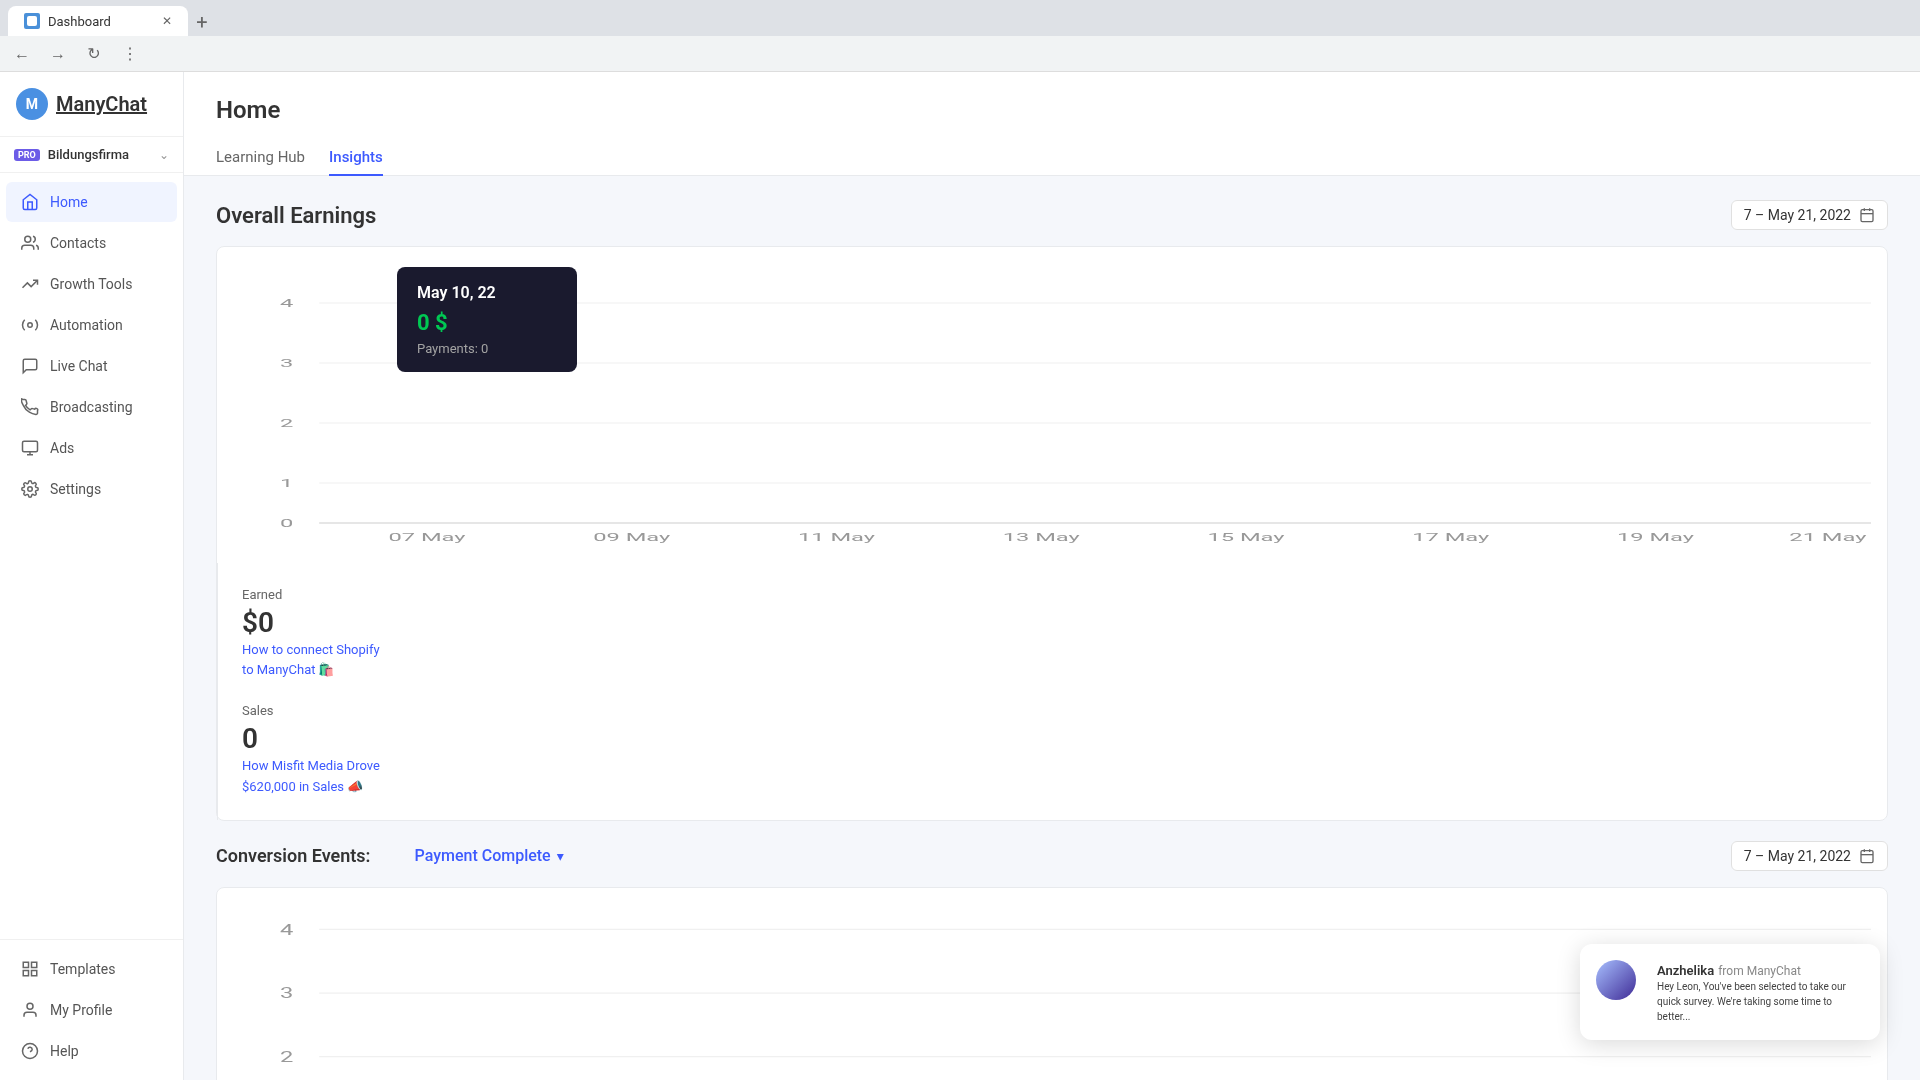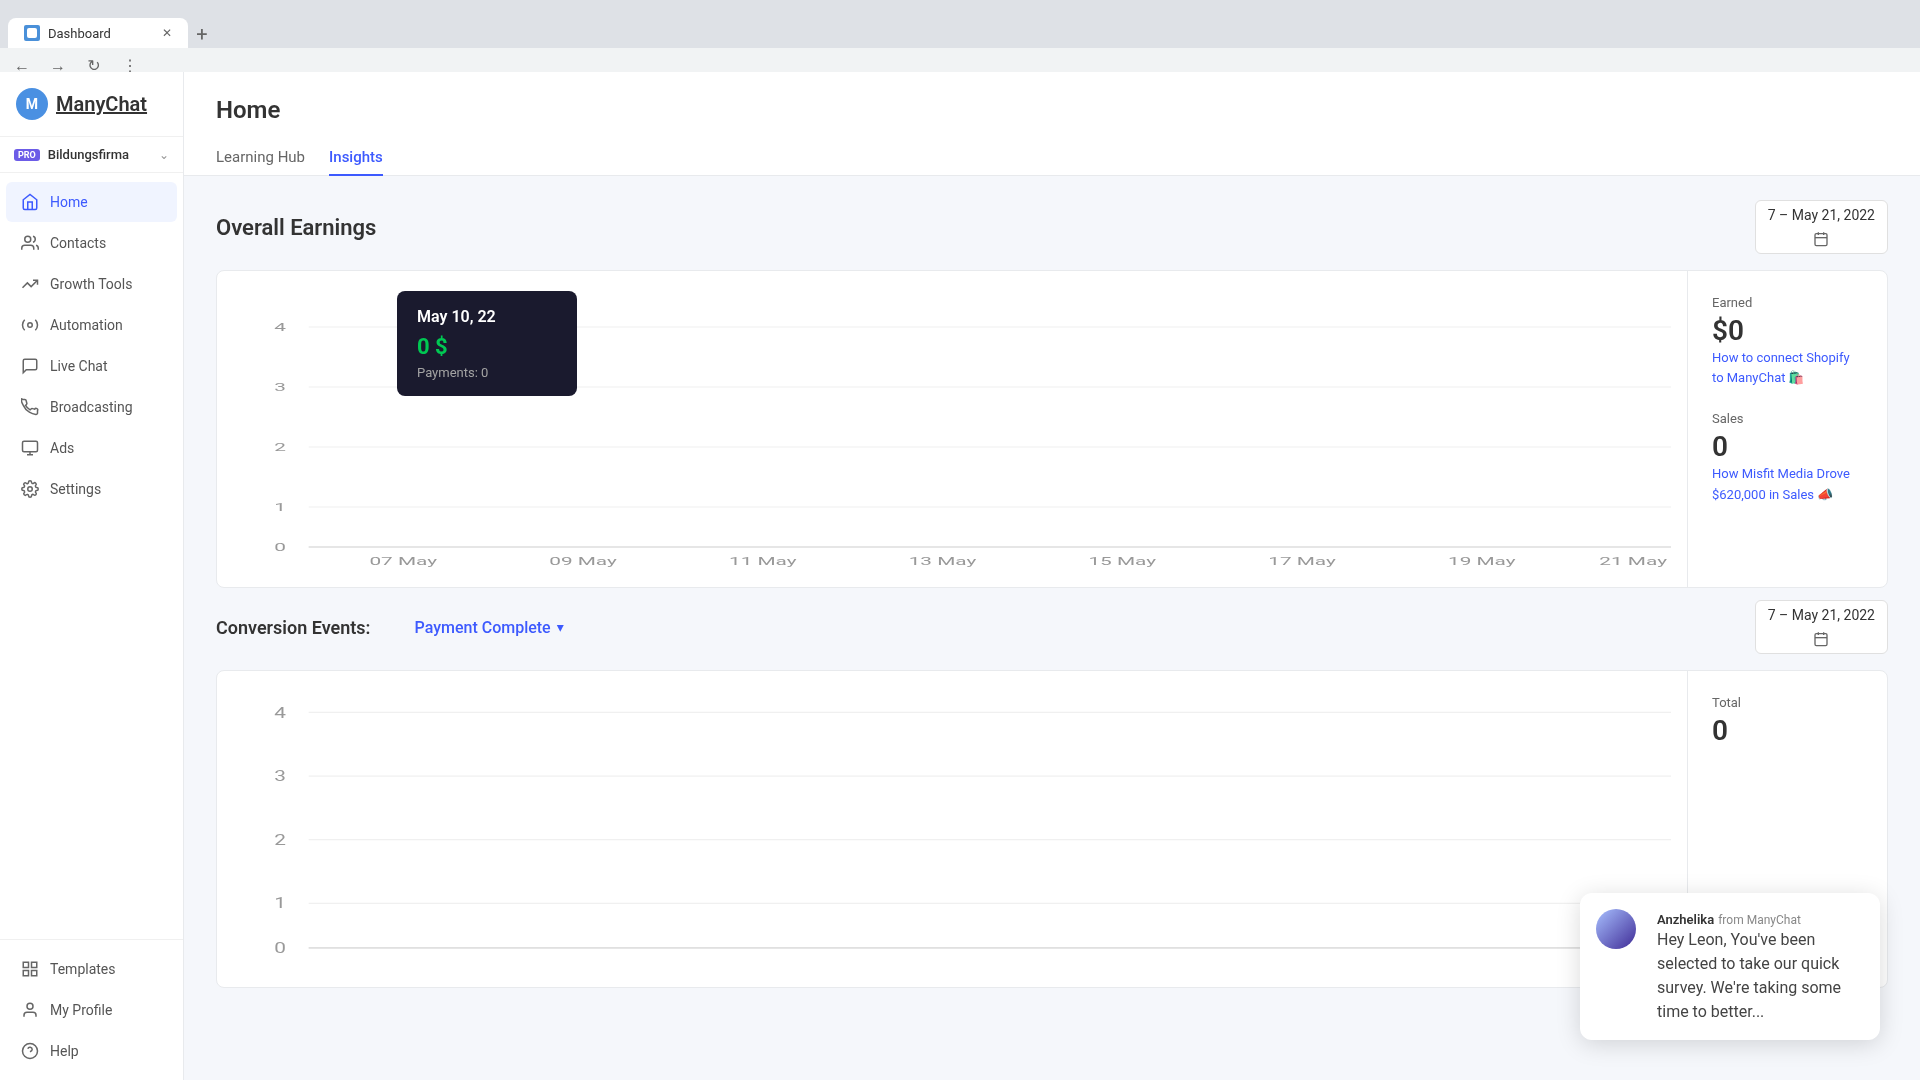--- a/index.html
+++ b/index.html
@@ -1,20 +1,20 @@
 <!DOCTYPE html>
 <html><head>
   <meta charset="utf-8">
   <style>
     * { margin: 0; padding: 0; box-sizing: border-box; }
     body { font-family: -apple-system, BlinkMacSystemFont, 'Segoe UI', Roboto, sans-serif; background: #f5f7fb; display: flex; flex-direction: column; height: 1080px; overflow: hidden; }
 
     
     .browser-chrome { background: #dee1e6; height: 72px; flex-shrink: 0; }
-    .tab-bar { background: #dee1e6; height: 48px; display: flex; align-items: flex-end; padding: 0 8px; }
+    .tab-bar { background: #dee1e6; height: 36px; display: flex; align-items: flex-end; padding: 0 8px; }
     .tab { background: #fff; height: 30px; display: flex; align-items: center; padding: 0 16px; border-radius: 8px 8px 0 0; font-size: 13px; color: #333; gap: 8px; min-width: 180px; }
     .tab-icon { width: 16px; height: 16px; background: #4a90d9; border-radius: 2px; display: flex; align-items: center; justify-content: center; }
     .tab-close { margin-left: auto; color: #666; cursor: pointer; font-size: 12px; }
     .nav-bar { background: #f1f3f4; height: 36px; display: flex; align-items: center; padding: 0 8px; gap: 8px; border-bottom: 1px solid #ddd; }
     .nav-btn { background: none; border: none; cursor: pointer; color: #666; font-size: 16px; width: 28px; height: 28px; border-radius: 50%; display: flex; align-items: center; justify-content: center; }
     .address-bar { flex: 1; background: #fff; border: 1px solid #ddd; border-radius: 20px; height: 26px; display: flex; align-items: center; padding: 0 12px; font-size: 13px; color: #333; }
     .bookmark-item { display: flex; align-items: center; gap: 3px; padding: 2px 6px; border-radius: 3px; cursor: pointer; flex-shrink: 0; }
 
     
     .app { display: flex; flex: 1; overflow: hidden; }
@@ -40,22 +40,22 @@
     .main-header { background: #fff; padding: 24px 32px 0; border-bottom: 1px solid #e8eaed; }
     .page-title { font-size: 24px; font-weight: 600; color: #333; margin-bottom: 16px; }
     .tabs { display: flex; gap: 24px; }
     .tab-item { padding: 8px 0; font-size: 15px; color: #666; cursor: pointer; border-bottom: 2px solid transparent; margin-bottom: -1px; }
     .tab-item.active { color: #3d5afe; border-bottom: 2px solid #3d5afe; font-weight: 500; }
     .main-content { padding: 24px 32px; flex: 1; }
 
     
     .section-header { display: flex; align-items: center; justify-content: space-between; margin-bottom: 16px; }
     .section-title { font-size: 22px; font-weight: 600; color: #333; }
-    .date-picker { display: flex; align-items: center; gap: 8px; background: #fff; border: 1px solid #e0e0e0; border-radius: 6px; padding: 6px 12px; cursor: pointer; font-size: 14px; color: #333; flex-direction: column; }
-    .chart-container { background: #fff; border: 1px solid #e8eaed; border-radius: 8px; display: flex; margin-bottom: 12px; }
+    .date-picker { display: flex; align-items: center; gap: 8px; background: #fff; border: 1px solid #e0e0e0; border-radius: 6px; padding: 6px 12px; cursor: pointer; font-size: 14px; color: #333; }
+    .chart-container { background: #fff; border: 1px solid #e8eaed; border-radius: 8px; display: flex; margin-bottom: 20px; flex-direction: column; }
     .chart-area { flex: 1; padding: 16px; position: relative; }
     .chart-sidebar { width: 200px; border-left: 1px solid #e8eaed; padding: 24px; display: flex; flex-direction: column; gap: 24px; }
     .stat-label { font-size: 13px; color: #666; margin-bottom: 4px; }
     .stat-value { font-size: 28px; font-weight: 600; color: #333; }
     .stat-link { color: #3d5afe; font-size: 13px; cursor: pointer; line-height: 1.4; }
 
     
     .chart-svg { width: 100%; height: 280px; }
     .grid-line { stroke: #f0f0f0; stroke-width: 1; }
     .axis-label { font-size: 11px; fill: #999; }
@@ -72,21 +72,21 @@
     .conversion-select { display: flex; align-items: center; gap: 6px; color: #3d5afe; font-size: 16px; cursor: pointer; font-weight: 500; margin-left: 16px; }
     .select-arrow { font-size: 14px; }
 
     
     .chat-widget { position: fixed; bottom: 40px; right: 40px; background: #fff; border-radius: 12px; box-shadow: 0 4px 24px rgba(0,0,0,0.15); width: 300px; padding: 16px; }
     .chat-header { display: flex; gap: 21px; align-items: flex-start; }
     .chat-avatar { width: 40px; height: 40px; border-radius: 50%; background: #e0e0e0; flex-shrink: 0; overflow: hidden; }
     .chat-avatar-inner { width: 100%; height: 100%; background: linear-gradient(135deg, #a8c0ff, #3f2b96); }
     .chat-sender { font-size: 13px; font-weight: 600; color: #333; margin-bottom: 2px; }
     .chat-source { font-size: 12px; color: #888; margin-bottom: 6px; }
-    .chat-message { font-size: 16px; color: #444; line-height: 1.5; }
+    .chat-message { font-size: 10px; color: #444; line-height: 1.5; }
 
     
     svg { display: inline-block; }
   </style>
 </head>
 <body>
 
 <div class="browser-chrome">
   <div class="tab-bar">
     <div class="tab">

